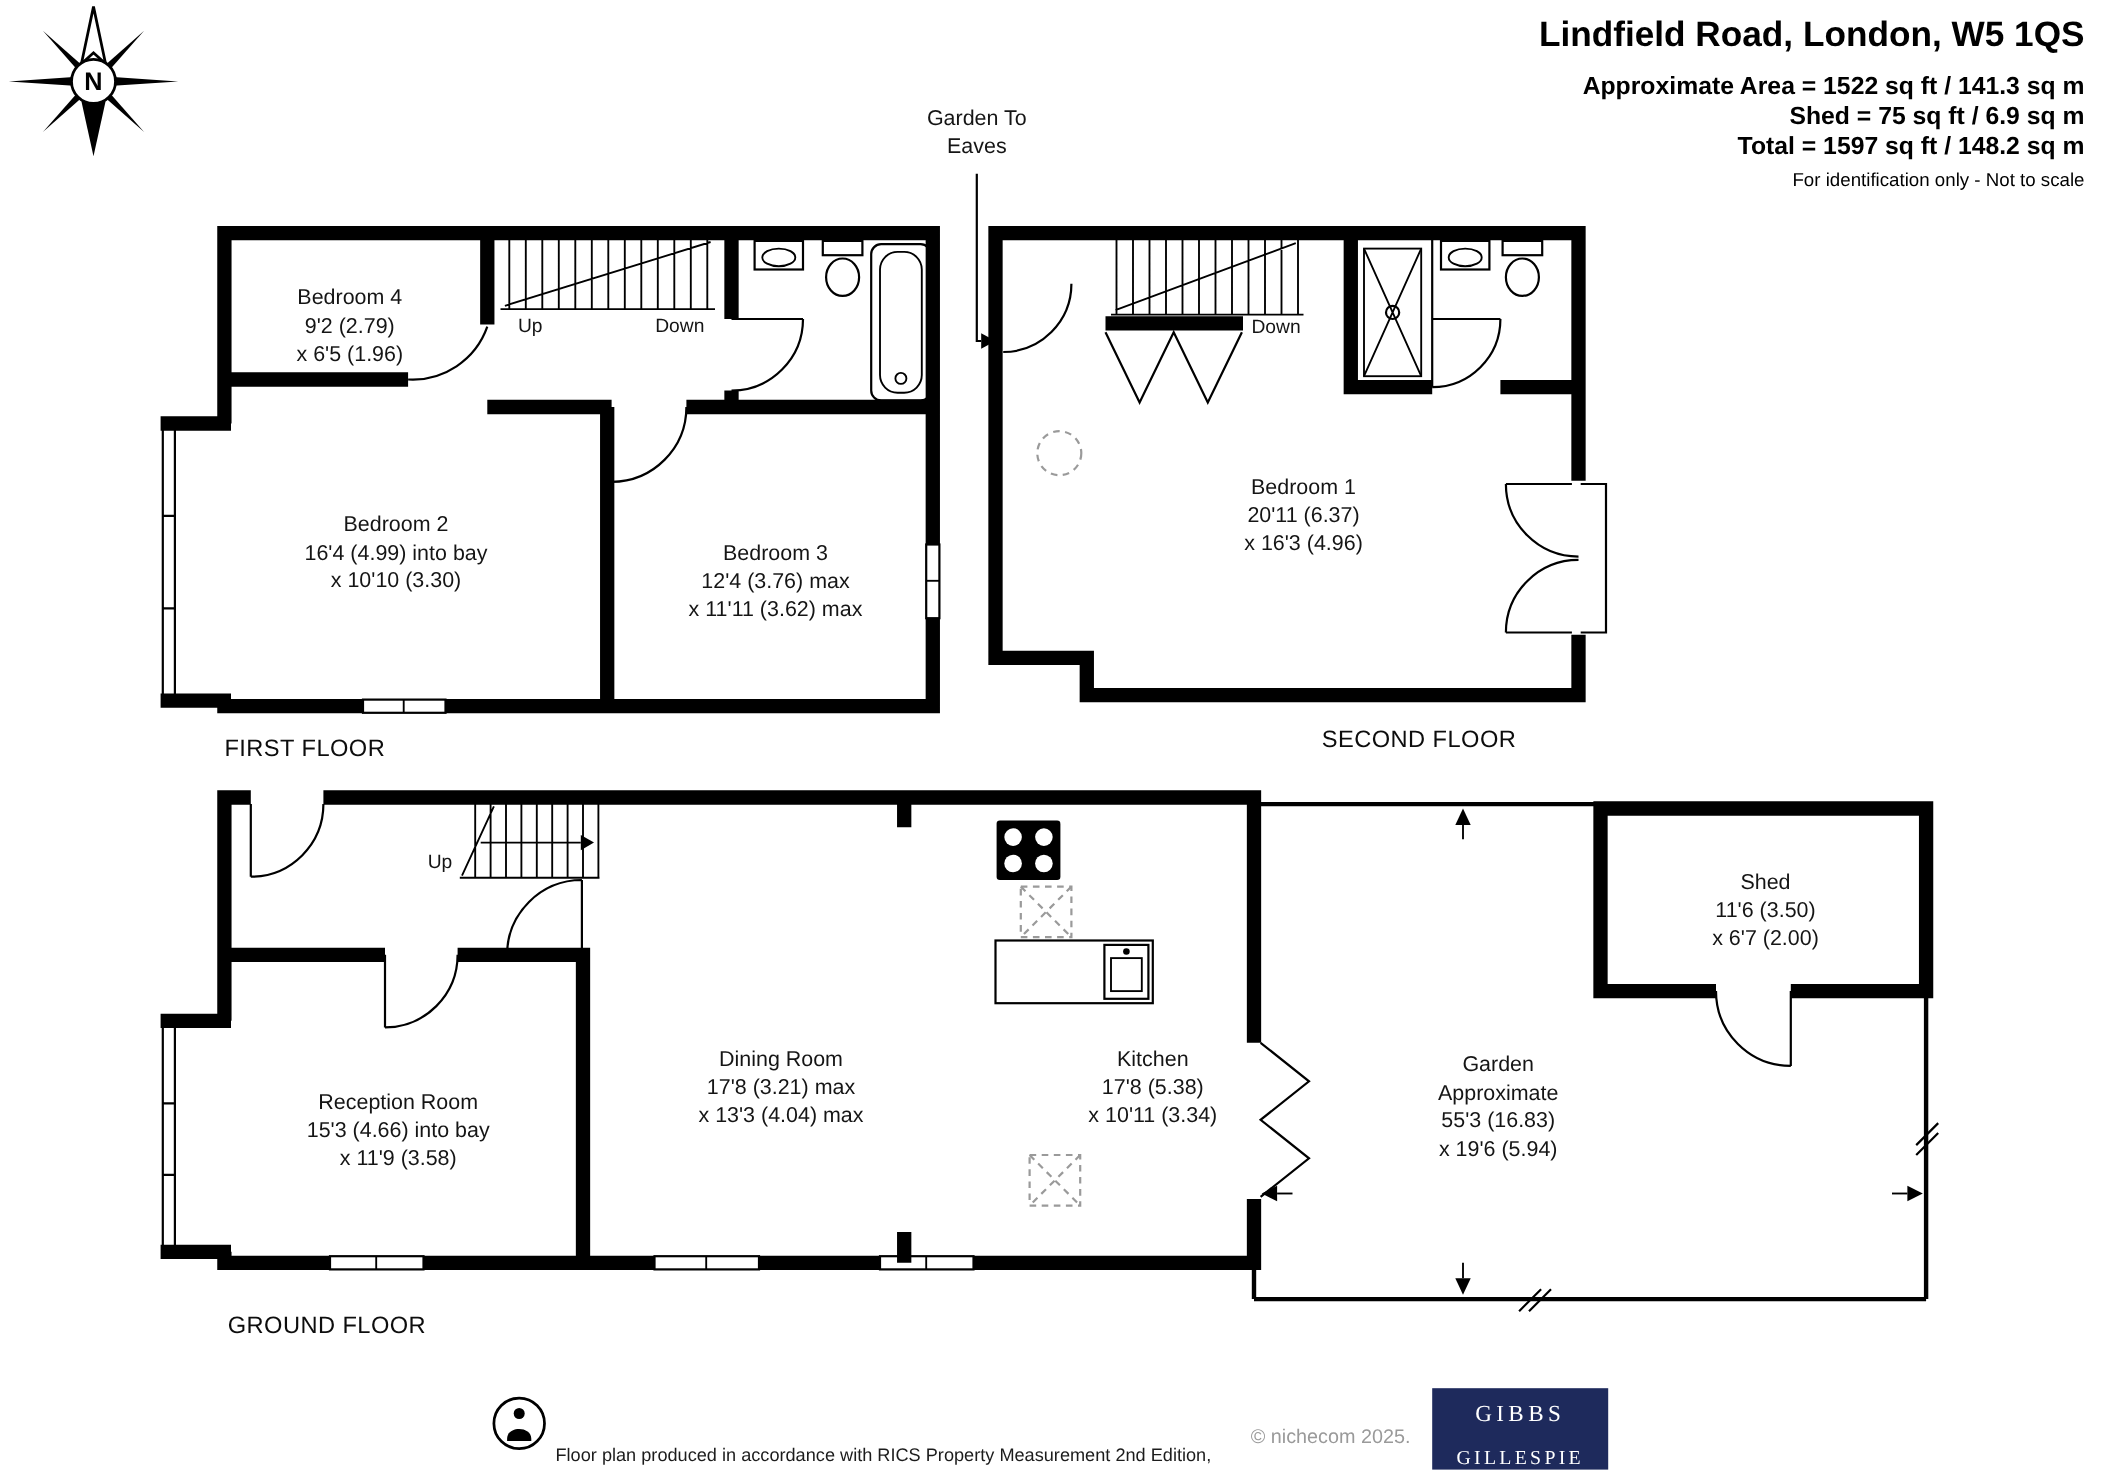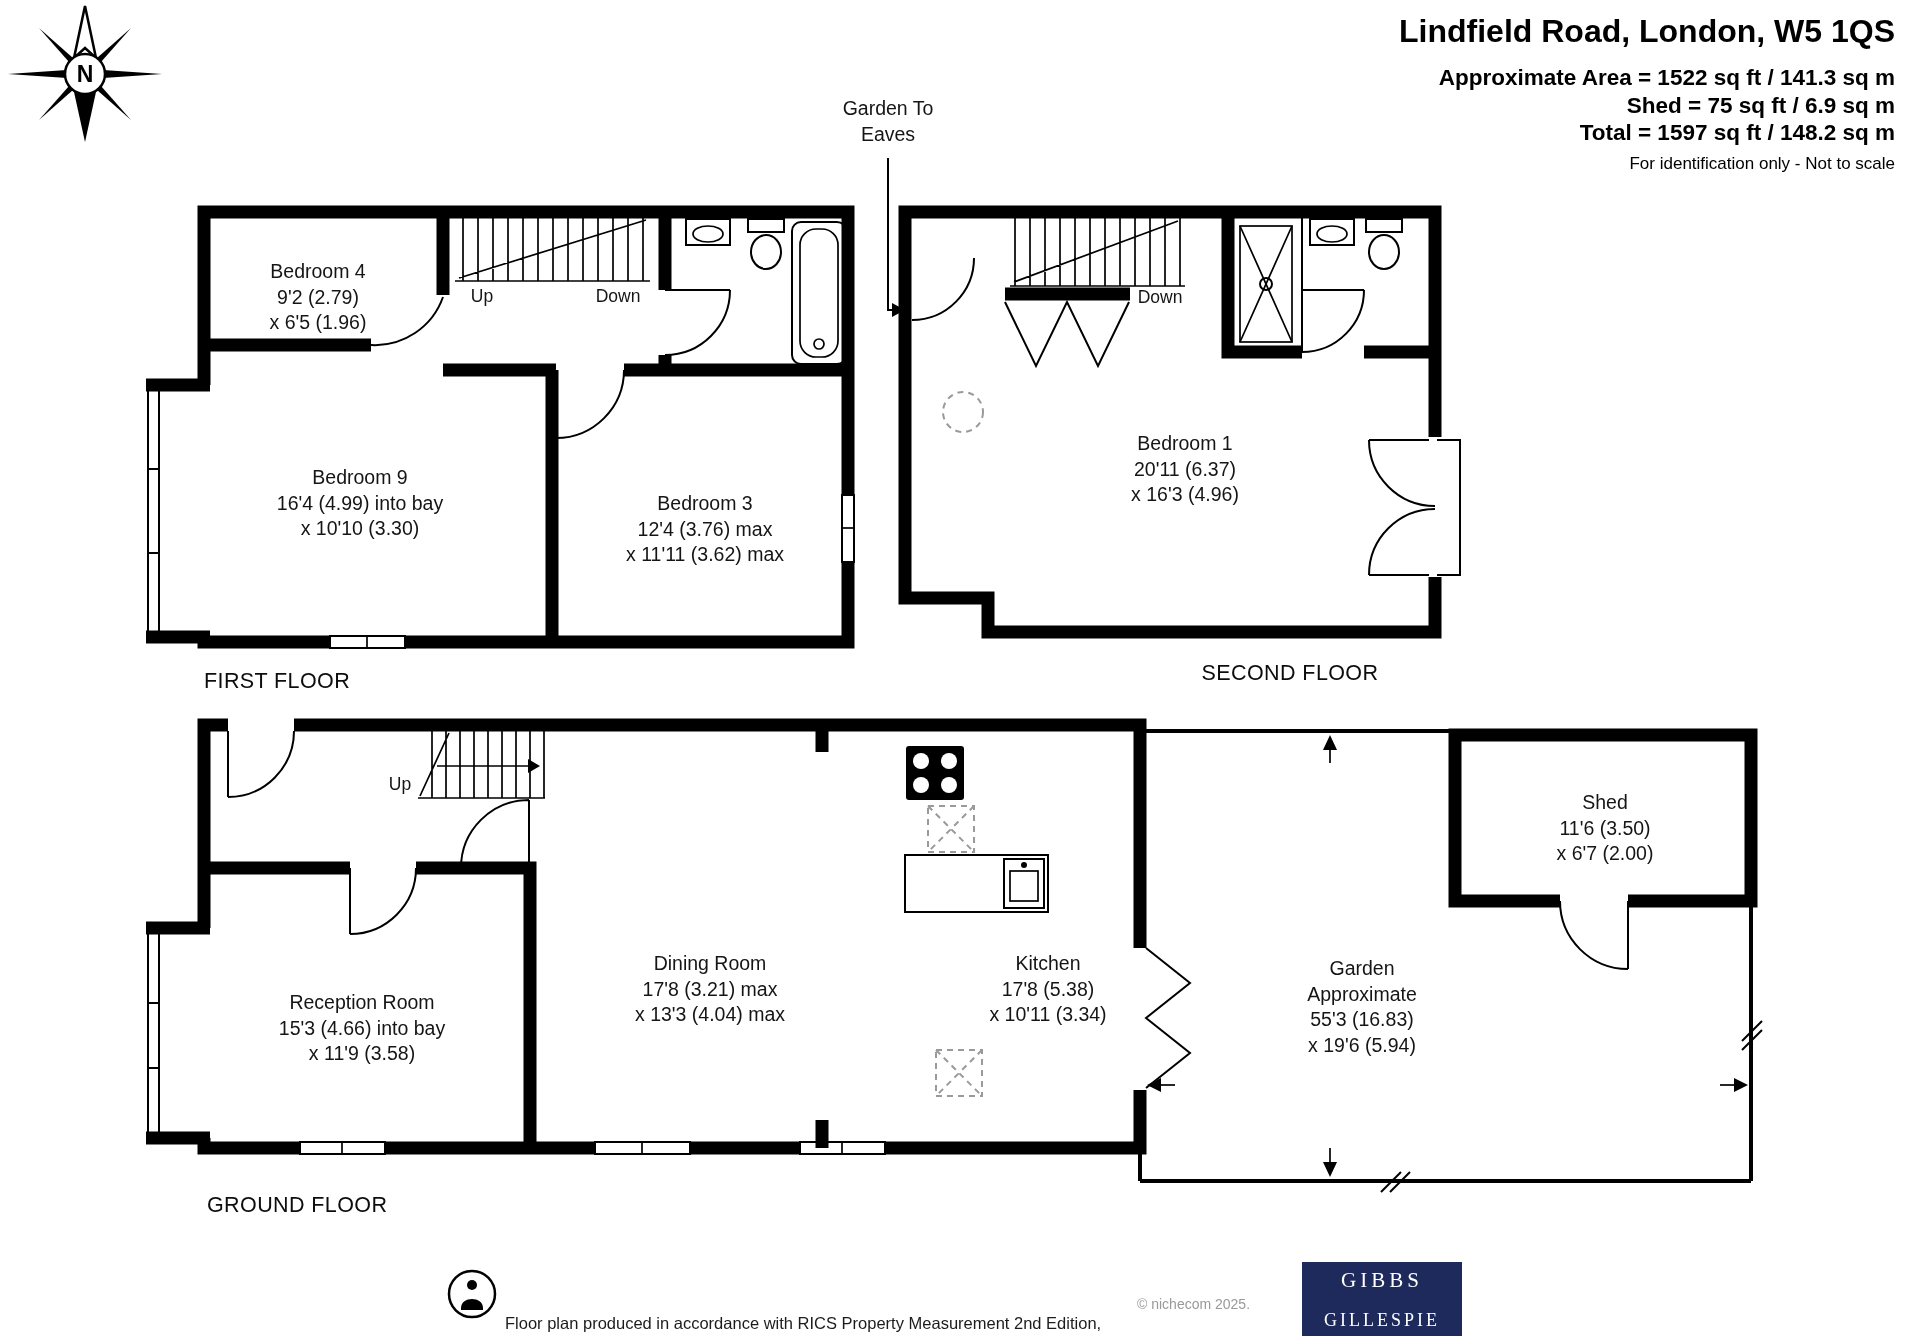--- a/index.html
+++ b/index.html
@@ -25,24 +25,24 @@
        font-size:23px;font-weight:bold;color:#000;}
   
   .hdr{position:absolute;top:8px;right:16px;text-align:right;color:#000;}
   .hdr .title{font-size:32px;line-height:46px;font-weight:bold;margin:0;}
   .hdr .area{font-size:22.5px;font-weight:bold;line-height:27.5px;}
   .hdr .area-block{margin-top:10px;}
   .hdr .note{font-size:17px;font-weight:normal;margin-top:7px;}
   
   .footer-text{position:absolute;left:505px;top:1268px;font-size:16.5px;line-height:22px;
        color:#1c1c1c;white-space:pre-wrap;}
-  .copyright{position:absolute;left:1137px;top:1296px;font-size:14px;color:#9a9a9a;white-space:nowrap;}
+  .copyright{position:absolute;left:1137px;top:1296px;font-size:18px;color:#9a9a9a;white-space:nowrap;}
   .logo{position:absolute;left:1302px;top:1262px;width:160px;height:74px;color:#fff;
        font-family:"Liberation Serif",serif;text-align:center;
-       display:flex;flex-direction:column;justify-content:center;gap:17px;}
+       display:flex;flex-direction:column;justify-content:flex-end;gap:17px;}
   .logo .l1{font-size:21px;letter-spacing:4px;}
   .logo .l2{font-size:18px;letter-spacing:3px;}
 </style>
 </head>
 <body>
 
 <svg width="1911" height="1344" viewBox="0 0 1911 1344">
 
   <g>
     <polygon class="f" points="162,74 103,70 103,78"></polygon>
@@ -204,21 +204,21 @@
   <div>Garden To</div>
   <div>Eaves</div>
 </div>
 
 <div class="lbl" style="left:318px;top:297px;">
   <div>Bedroom 4</div>
   <div>9'2 (2.79)</div>
   <div>x 6'5 (1.96)</div>
 </div>
 <div class="lbl" style="left:360px;top:503px;">
-  <div>Bedroom 9</div>
+  <div>Bedroom 2</div>
   <div>16'4 (4.99) into bay</div>
   <div>x 10'10 (3.30)</div>
 </div>
 <div class="lbl" style="left:705px;top:529px;">
   <div>Bedroom 3</div>
   <div>12'4 (3.76) max</div>
   <div>x 11'11 (3.62) max</div>
 </div>
 <div class="lbl" style="left:1185px;top:469px;">
   <div>Bedroom 1</div>

